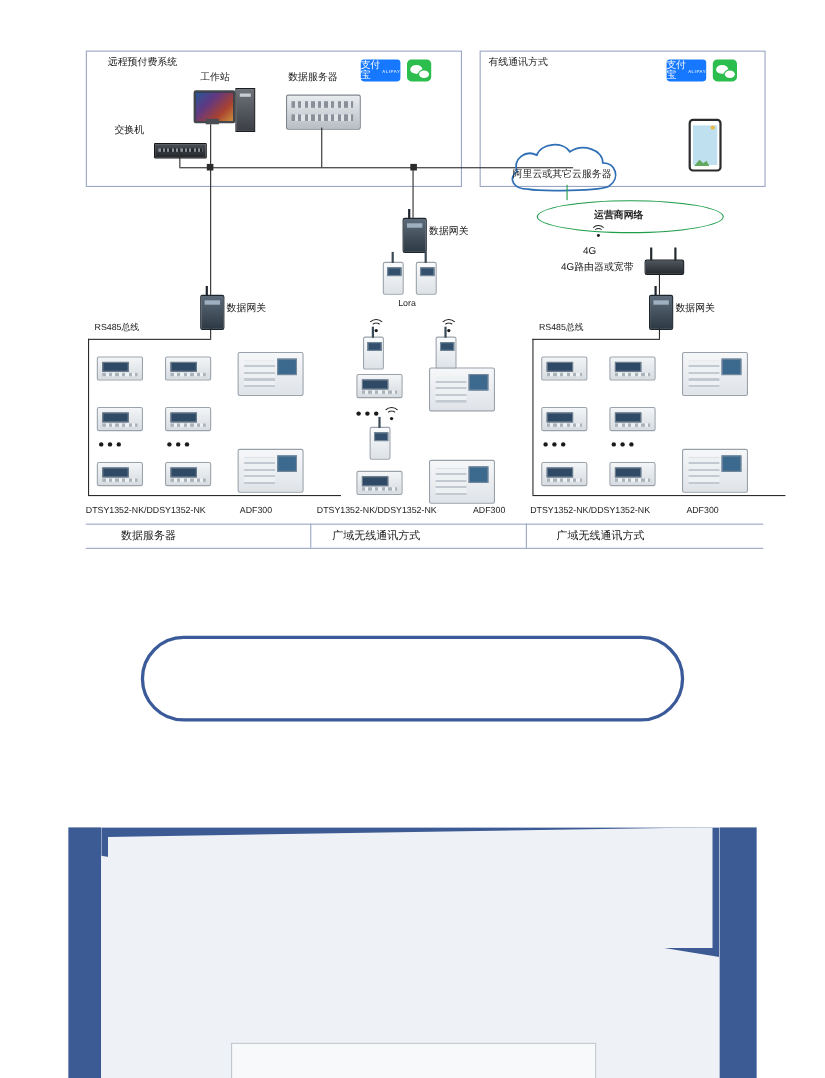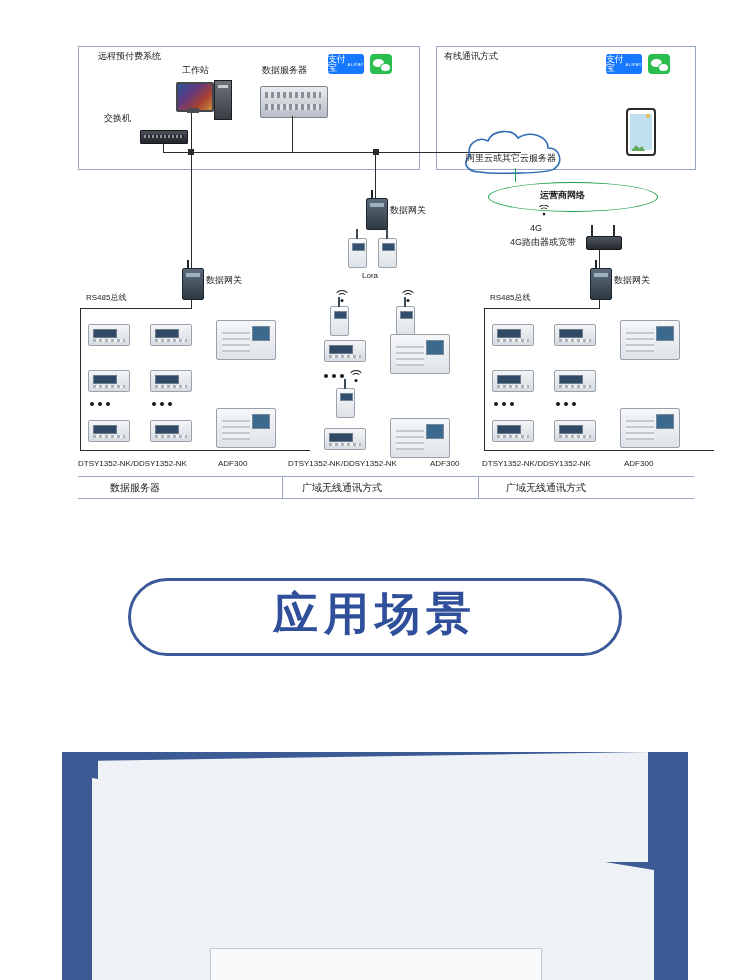--- a/index.html
+++ b/index.html
@@ -594,21 +594,20 @@
     <div class="vline-sep" style="left:204px; top:436px; height:22px;"></div>
     <div class="vline-sep" style="left:400px; top:436px; height:22px;"></div>
 
     <div class="lbl" style="left:32px; top:442px; font-size:10px;">数据服务器</div>
     <div class="lbl" style="left:224px; top:442px; font-size:10px;">广域无线通讯方式</div>
     <div class="lbl" style="left:428px; top:442px; font-size:10px;">广域无线通讯方式</div>
   </div>
 
   <div class="banner">
     <div class="banner-frame"></div>
-    <div class="banner-title">应用场景</div>
   </div>
 
   <div class="photo">
     <div class="wall-left"></div>
     <div class="wall-right"></div>
     <div class="panel-face"></div>
     <div class="bevel"></div>
     <div class="bevel-inner"></div>
     <div class="rail"></div>
   </div>

